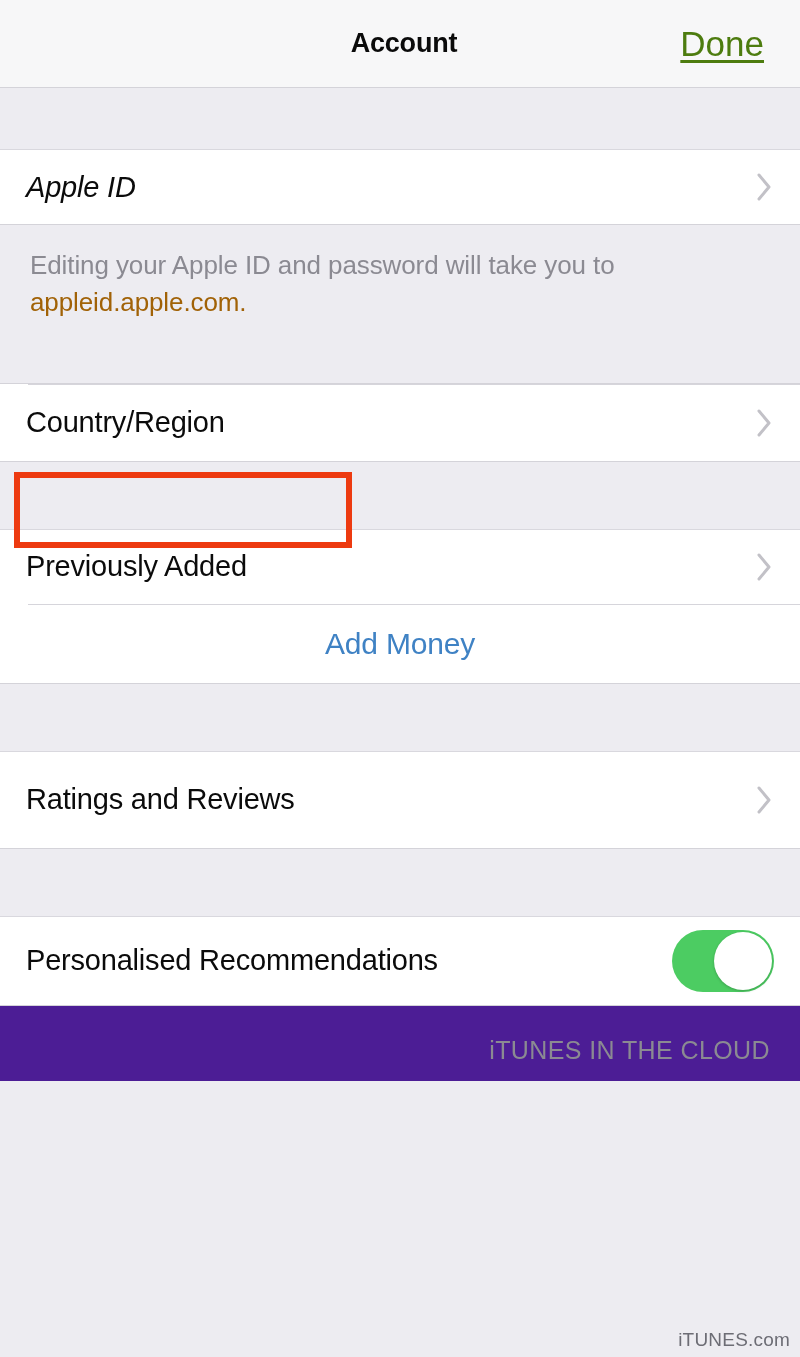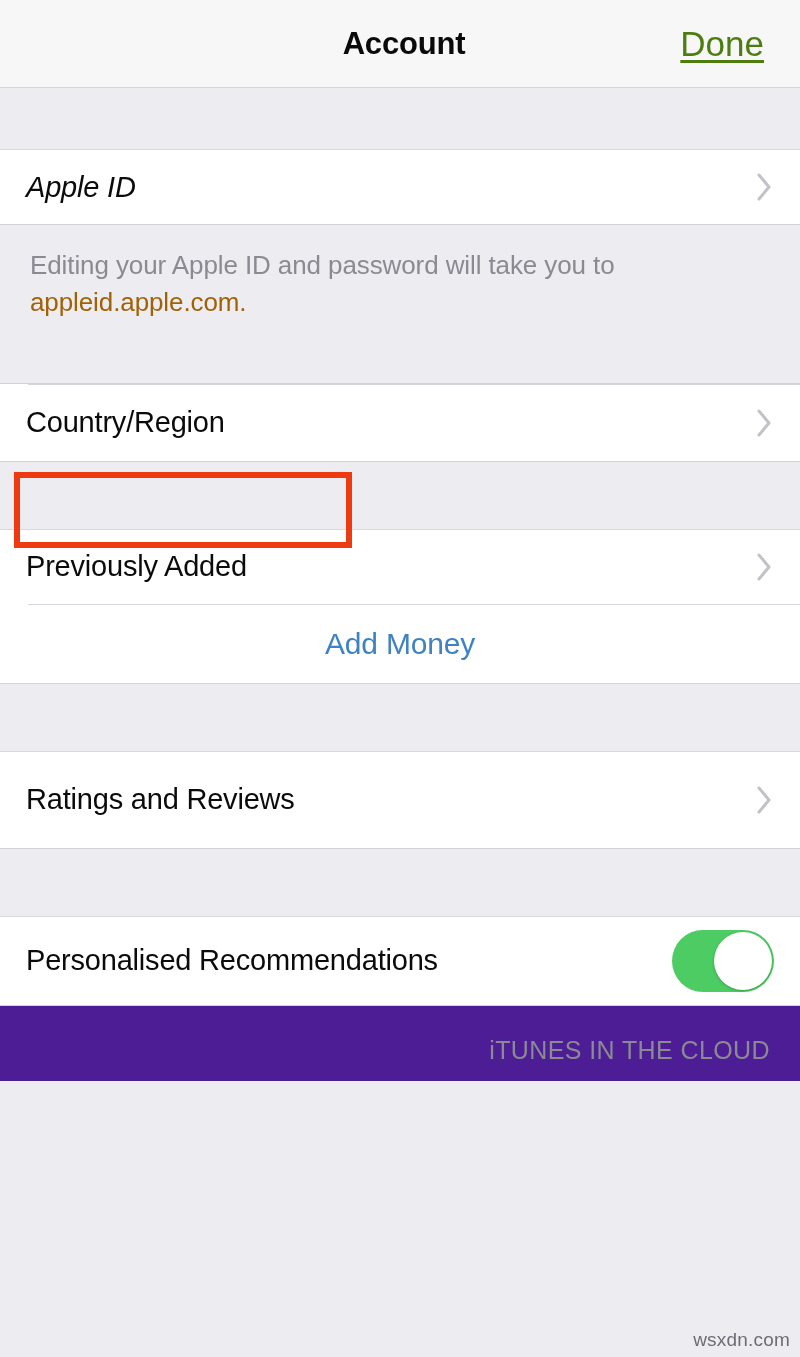--- a/index.html
+++ b/index.html
@@ -18,21 +18,21 @@
 
   
   .navbar {
     position:relative;
     height:88px;
     background:#f7f7f8;
     border-bottom:1px solid #d4d3d9;
     display:flex; align-items:center; justify-content:center;
   }
   .nav-title {
-    font-size:31px; font-weight:bold; color:#0a0a0a;
+    font-size:27px; font-weight:bold; color:#0a0a0a;
     letter-spacing:-0.2px;
     margin-left:8px;
   }
   .nav-done {
     position:absolute; right:36px; top:50%;
     transform:translateY(-50%);
     font-size:35px; color:#4d7c0f;
     text-decoration:underline;
     text-underline-offset:4px;
     cursor:pointer;
@@ -219,15 +219,15 @@
     </div>
   </div>
 
 
   <div class="section-header">
     <div class="section-header-text">iTUNES IN THE CLOUD</div>
   </div>
 
   <div class="annot-box"></div>
 
-  <div class="watermark">wsxdn.com</div>
+  <div class="watermark">iTUNES.com</div>
 
 </div>
 
 </body></html>

